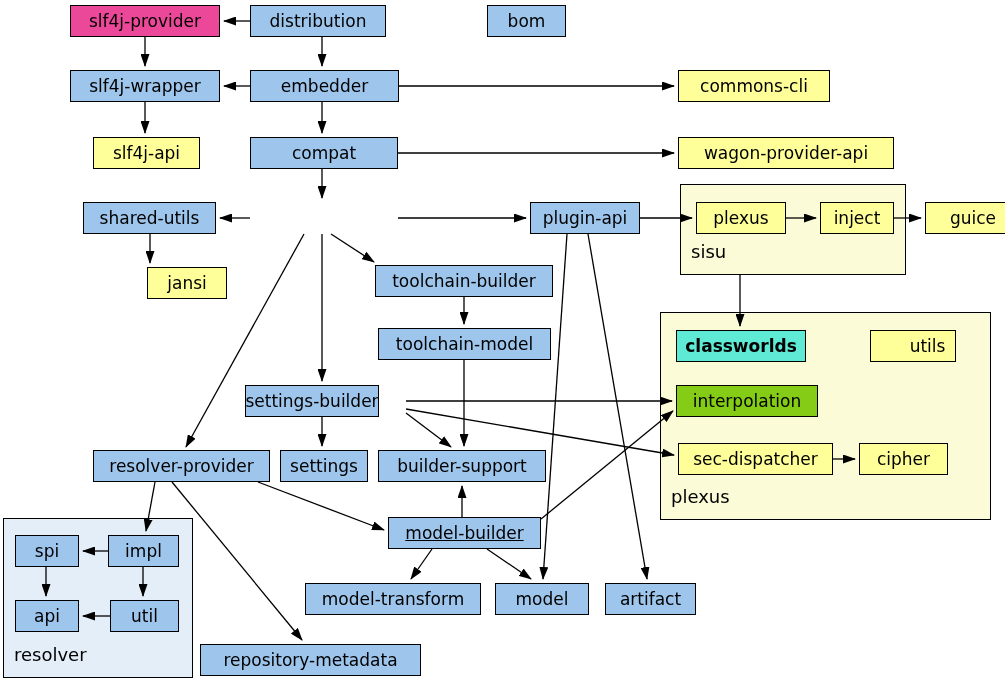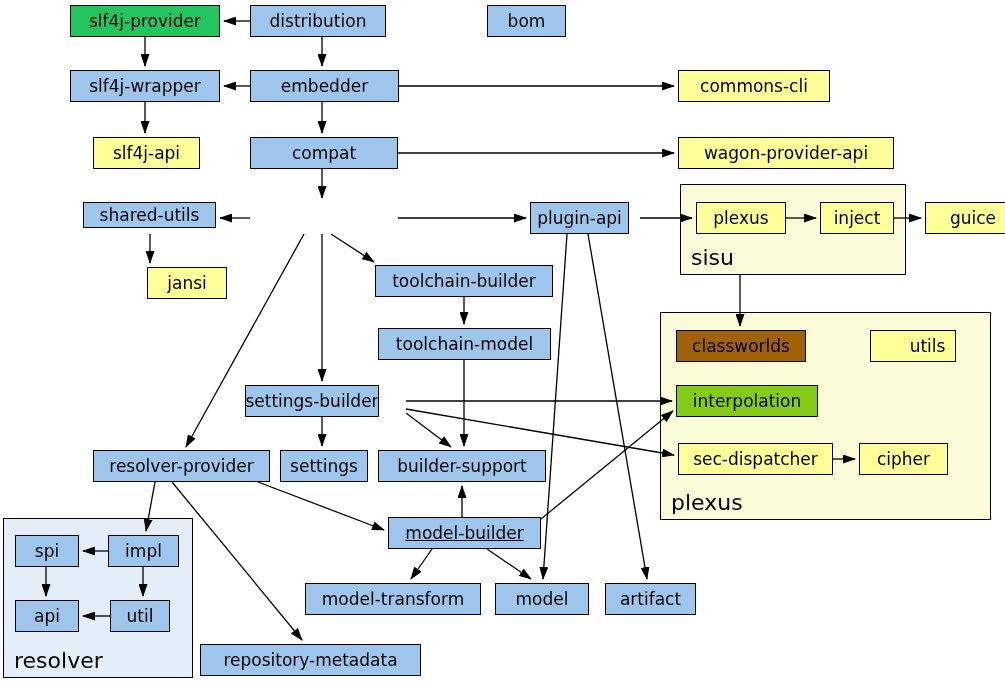--- a/index.html
+++ b/index.html
@@ -8,21 +8,21 @@
     font-family:"DejaVu Sans","Liberation Sans",sans-serif;overflow:hidden;
   }
   .layer{position:absolute;left:0;top:0;width:1005px;height:681px;}
   .groups-layer{z-index:1;}
   .edges-layer{z-index:2;pointer-events:none;}
   .nodes-layer{z-index:3;pointer-events:none;}
   .group{
     position:absolute;border:1px solid #000;box-sizing:border-box;
   }
   .group-label{
-    position:absolute;left:10px;bottom:4px;font-size:22px;color:#000;white-space:nowrap;
+    position:absolute;left:10px;bottom:12px;font-size:18px;color:#000;white-space:nowrap;
   }
   .node{
     position:absolute;border:1px solid #000;box-sizing:border-box;
     display:flex;align-items:center;justify-content:center;
     font-size:17px;color:#000;white-space:nowrap;line-height:1;
   }
   line.edge{stroke:#000;stroke-width:1.3;}
 </style>
 </head>
 <body>
@@ -79,49 +79,49 @@
       <line x1="143" y1="567" x2="143" y2="596" class="edge" stroke="#000000" marker-end="url(#arrowhead)"></line>
       <line x1="46" y1="567" x2="46" y2="596" class="edge" stroke="#000000" marker-end="url(#arrowhead)"></line>
       <line x1="110" y1="616" x2="83" y2="616" class="edge" stroke="#000000" marker-end="url(#arrowhead)"></line>
       <line x1="432" y1="549" x2="411" y2="579" class="edge" stroke="#000000" marker-end="url(#arrowhead)"></line>
       <line x1="487" y1="549" x2="531" y2="579" class="edge" stroke="#000000" marker-end="url(#arrowhead)"></line>
       <line x1="541" y1="519" x2="673" y2="411" class="edge" stroke="#000000" marker-end="url(#arrowhead)"></line>
       <line x1="567" y1="234" x2="543" y2="579" class="edge" stroke="#000000" marker-end="url(#arrowhead)"></line>
       <line x1="588" y1="234" x2="647" y2="579" class="edge" stroke="#000000" marker-end="url(#arrowhead)"></line>
     </svg>
   <div class="layer nodes-layer">
-      <div class="node" style="left: 70px; top: 5px; width: 150px; height: 32px; background: #22c55e;">slf4j-provider</div>
+      <div class="node" style="left: 70px; top: 5px; width: 150px; height: 32px; background: #ec4899;">slf4j-provider</div>
       <div class="node" style="left: 250px; top: 5px; width: 136px; height: 32px; background: rgb(158, 198, 236);">distribution</div>
       <div class="node" style="left: 487px; top: 5px; width: 79px; height: 32px; background: rgb(158, 198, 236);">bom</div>
       <div class="node" style="left: 70px; top: 70px; width: 150px; height: 32px; background: rgb(158, 198, 236);">slf4j-wrapper</div>
       <div class="node" style="left: 250px; top: 70px; width: 149px; height: 32px; background: rgb(158, 198, 236);">embedder</div>
       <div class="node" style="left: 678px; top: 70px; width: 152px; height: 32px; background: rgb(255, 255, 153);">commons-cli</div>
       <div class="node" style="left: 93px; top: 137px; width: 107px; height: 32px; background: rgb(255, 255, 153);">slf4j-api</div>
       <div class="node" style="left: 250px; top: 137px; width: 148px; height: 32px; background: rgb(158, 198, 236);">compat</div>
       <div class="node" style="left: 678px; top: 137px; width: 216px; height: 32px; background: rgb(255, 255, 153);">wagon-provider-api</div>
-      <div class="node" style="left: 83px; top: 202px; width: 133px; height: 26px; background: rgb(158, 198, 236);">shared-utils</div>
-      <div class="node" style="left: 530px; top: 202px; width: 99px; height: 32px; background: rgb(158, 198, 236);">plugin-api</div>
+      <div class="node" style="left: 83px; top: 202px; width: 133px; height: 32px; background: rgb(158, 198, 236);">shared-utils</div>
+      <div class="node" style="left: 530px; top: 202px; width: 110px; height: 32px; background: rgb(158, 198, 236);">plugin-api</div>
       <div class="node" style="left: 696px; top: 202px; width: 90px; height: 32px; background: rgb(255, 255, 153);">plexus</div>
       <div class="node" style="left: 820px; top: 202px; width: 74px; height: 32px; background: rgb(255, 255, 153);">inject</div>
       <div class="node" style="left: 925px; top: 202px; width: 96px; height: 32px; background: rgb(255, 255, 153);">guice</div>
       <div class="node" style="left: 110px; top: 267px; width: 80px; height: 32px; background: rgb(255, 255, 153); margin-left: 37px;">jansi</div>
       <div class="node" style="left: 375px; top: 265px; width: 178px; height: 32px; background: rgb(158, 198, 236);">toolchain-builder</div>
       <div class="node" style="left: 378px; top: 328px; width: 173px; height: 32px; background: rgb(158, 198, 236);">toolchain-model</div>
-      <div class="node" style="left: 676px; top: 330px; width: 130px; height: 32px; background: #a16207;">classworlds</div>
+      <div class="node" style="left: 676px; top: 330px; width: 130px; height: 32px; background: #5eead4; font-weight: bold;">classworlds</div>
       <div class="node" style="left: 870px; top: 330px; width: 86px; height: 32px; background: rgb(255, 255, 153); padding-left: 29px;">utils</div>
       <div class="node" style="left: 245px; top: 385px; width: 134px; height: 32px; background: rgb(158, 198, 236);">settings-builder</div>
       <div class="node" style="left: 676px; top: 385px; width: 142px; height: 32px; background: #84cc16;">interpolation</div>
       <div class="node" style="left: 678px; top: 443px; width: 155px; height: 32px; background: rgb(255, 255, 153);">sec-dispatcher</div>
       <div class="node" style="left: 859px; top: 443px; width: 89px; height: 32px; background: rgb(255, 255, 153);">cipher</div>
       <div class="node" style="left: 93px; top: 450px; width: 177px; height: 32px; background: rgb(158, 198, 236);">resolver-provider</div>
       <div class="node" style="left: 280px; top: 450px; width: 88px; height: 32px; background: rgb(158, 198, 236);">settings</div>
       <div class="node" style="left: 378px; top: 450px; width: 168px; height: 32px; background: rgb(158, 198, 236);">builder-support</div>
       <div class="node" style="left: 388px; top: 517px; width: 153px; height: 32px; background: rgb(158, 198, 236); text-decoration: underline;">model-builder</div>
       <div class="node" style="left: 15px; top: 535px; width: 64px; height: 32px; background: rgb(158, 198, 236);">spi</div>
       <div class="node" style="left: 108px; top: 535px; width: 71px; height: 32px; background: rgb(158, 198, 236);">impl</div>
       <div class="node" style="left: 305px; top: 583px; width: 176px; height: 32px; background: rgb(158, 198, 236);">model-transform</div>
       <div class="node" style="left: 495px; top: 583px; width: 94px; height: 32px; background: rgb(158, 198, 236);">model</div>
       <div class="node" style="left: 605px; top: 583px; width: 91px; height: 32px; background: rgb(158, 198, 236);">artifact</div>
       <div class="node" style="left: 15px; top: 600px; width: 64px; height: 32px; background: rgb(158, 198, 236);">api</div>
-      <div class="node" style="left: 110px; top: 600px; width: 60px; height: 32px; background: rgb(158, 198, 236);">util</div>
+      <div class="node" style="left: 110px; top: 600px; width: 69px; height: 32px; background: rgb(158, 198, 236);">util</div>
       <div class="node" style="left: 200px; top: 644px; width: 221px; height: 32px; background: rgb(158, 198, 236);">repository-metadata</div>
     </div>
 </div>
 
 </body></html>

